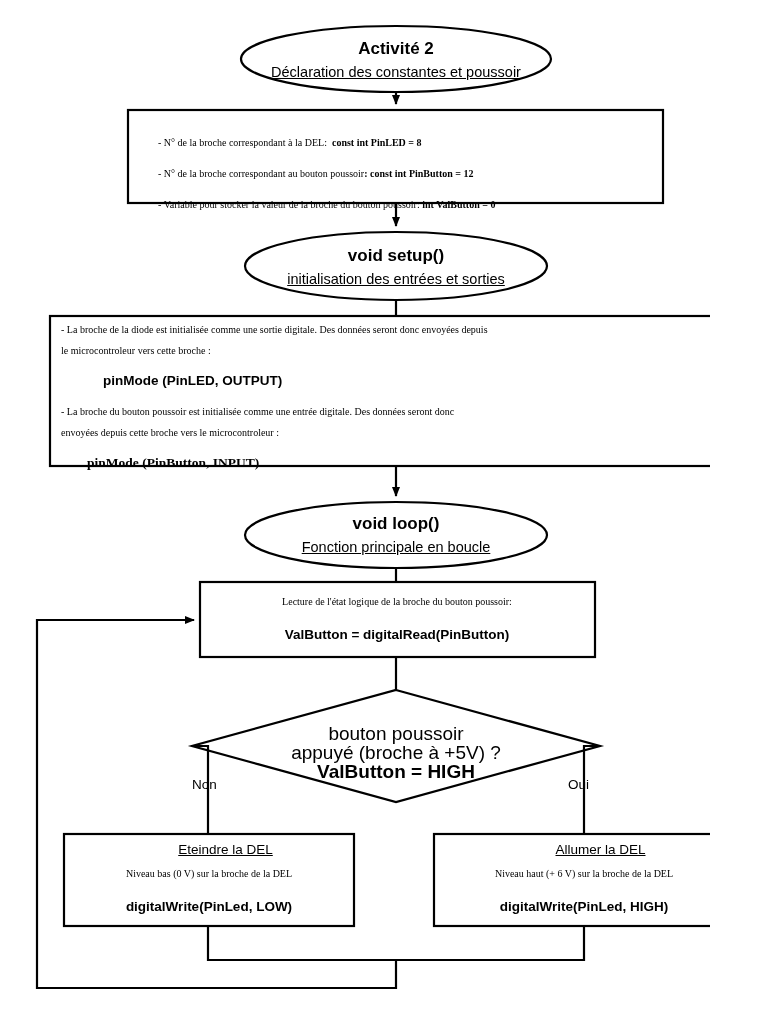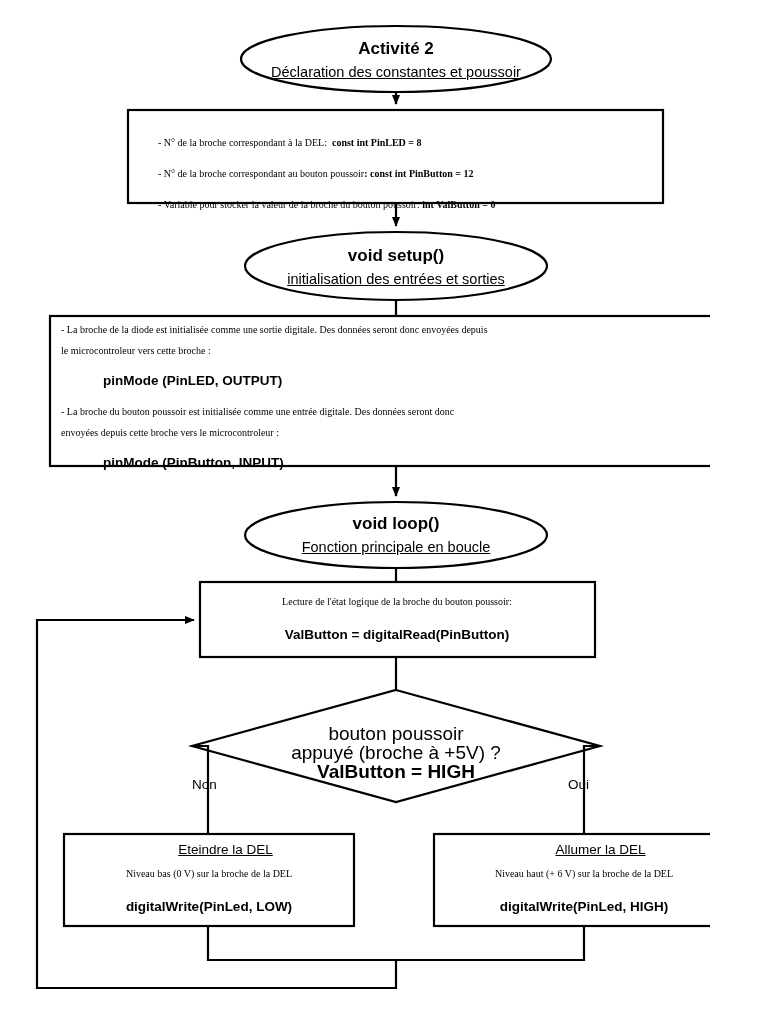--- a/index.html
+++ b/index.html
@@ -135,21 +135,21 @@
     <div class="tx ctr t-title" style="left:0; top:0;">void setup()</div>
     <div class="tx ctr t-sub" style="left:0; top:25px;">initialisation des entrées et sorties</div>
   </div>
 
   <div class="blk" style="left:61px; top:324px;">
     <div class="tx t-body" style="left:0; top:0;text-align:right;">- La broche de la diode est initialisée comme une sortie digitale. Des données seront donc envoyées depuis</div>
     <div class="tx t-body" style="left:0; top:21px;">le microcontroleur vers cette broche :</div>
     <div class="tx t-code" style="left:42px; top:49px;">pinMode (PinLED, OUTPUT)</div>
     <div class="tx t-body" style="left:0; top:82px;">- La broche du bouton poussoir est initialisée comme une entrée digitale. Des données seront donc</div>
     <div class="tx t-body" style="left:0; top:103px;">envoyées depuis cette broche vers le microcontroleur :</div>
-    <div class="tx t-code" style="left:42px; top:131px;">pinMode (PinButton, INPUT)</div>
+    <div class="tx t-code" style="left:26px; top:131px;font-family:Liberation Serif, serif;">pinMode (PinButton, INPUT)</div>
   </div>
 
   <div class="blk" style="left:396px; top:513px;">
     <div class="tx ctr t-title" style="left:0; top:0;">void loop()</div>
     <div class="tx ctr t-sub" style="left:0; top:25px;">Fonction principale en boucle</div>
   </div>
 
   <div class="blk" style="left:397px; top:596px;">
     <div class="tx ctr t-body" style="left:0; top:0;">Lecture de l'état logique de la broche du bouton poussoir:</div>
     <div class="tx ctr t-code" style="left:0; top:31px;">ValButton = digitalRead(PinButton)</div>

